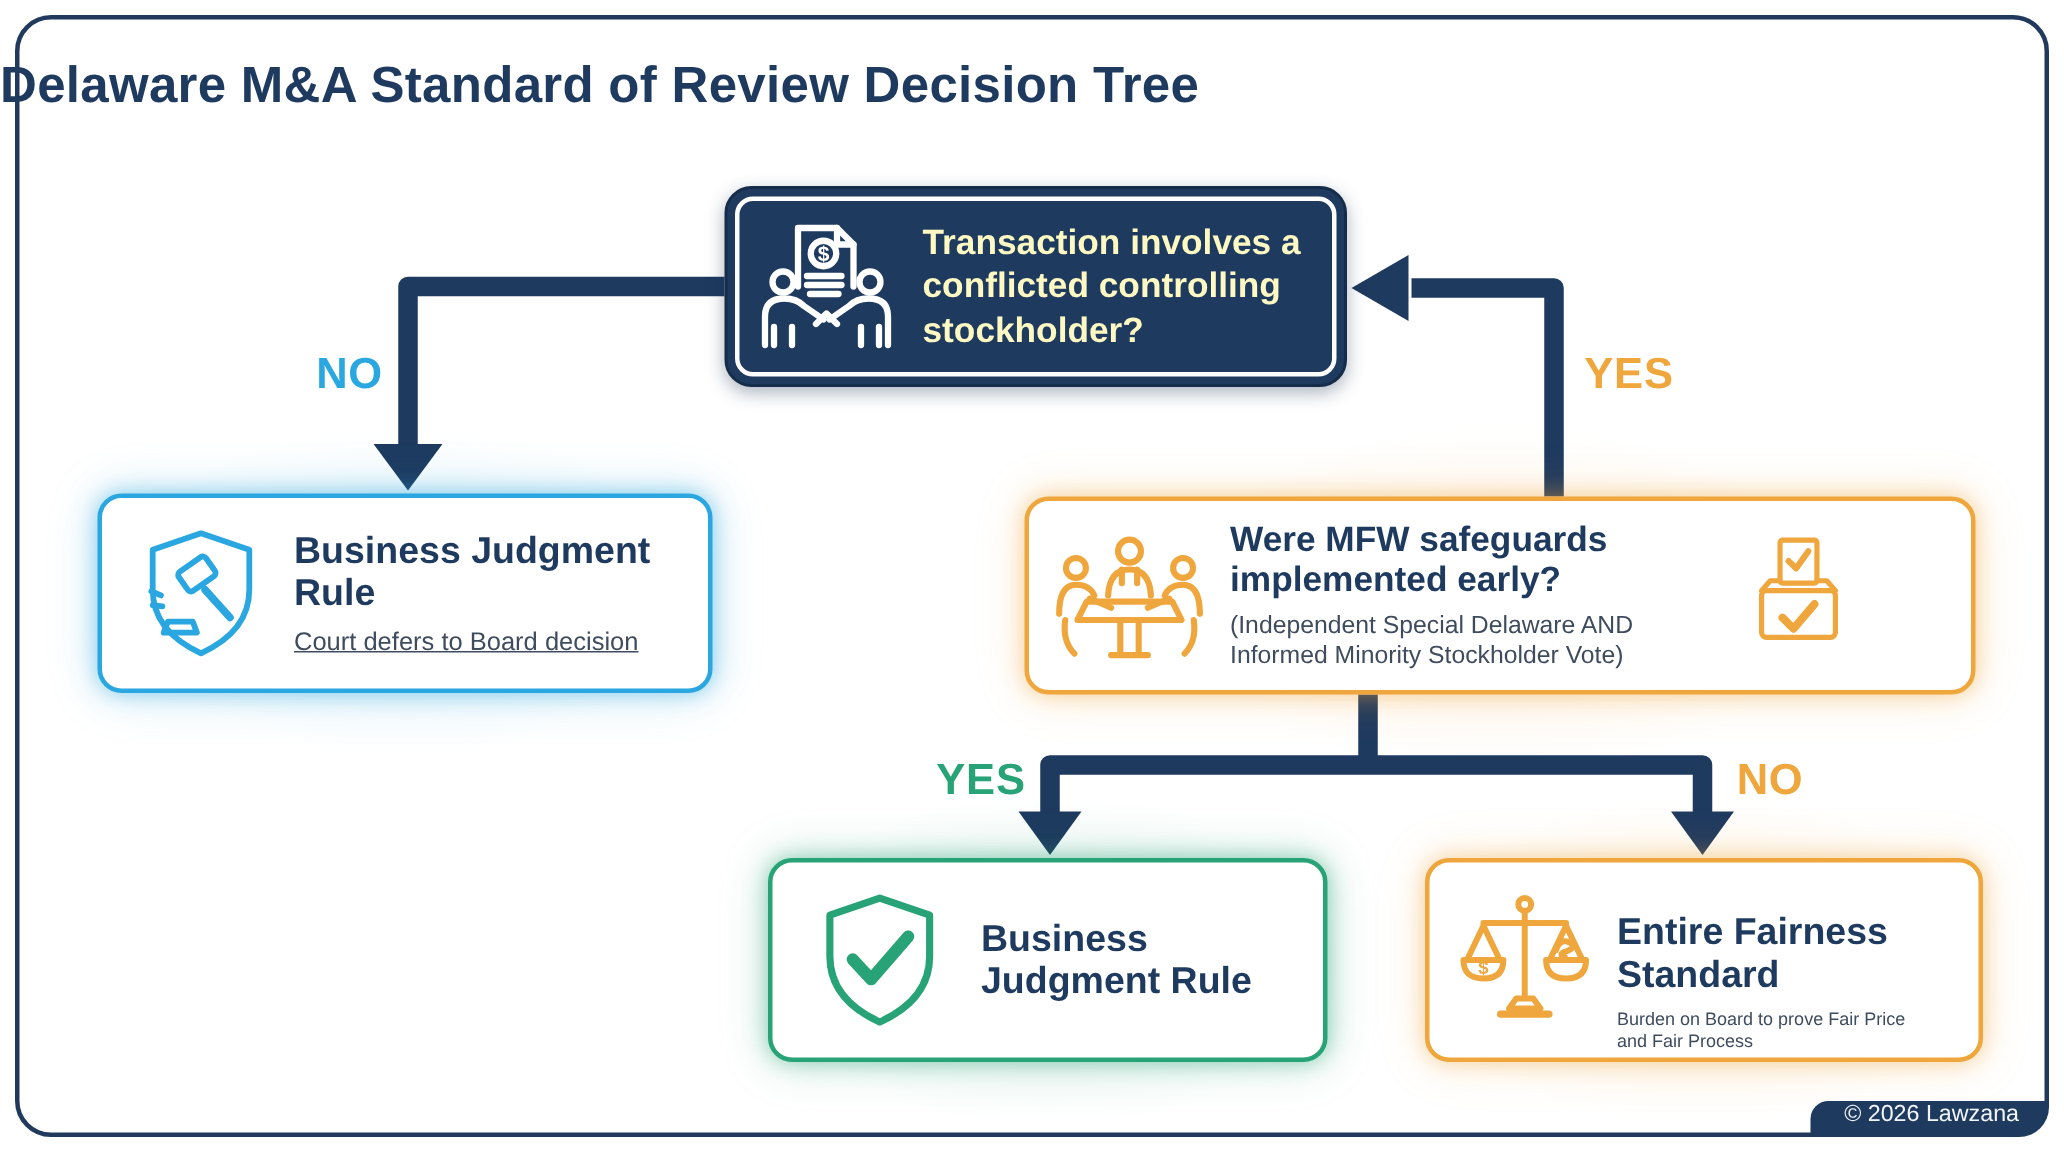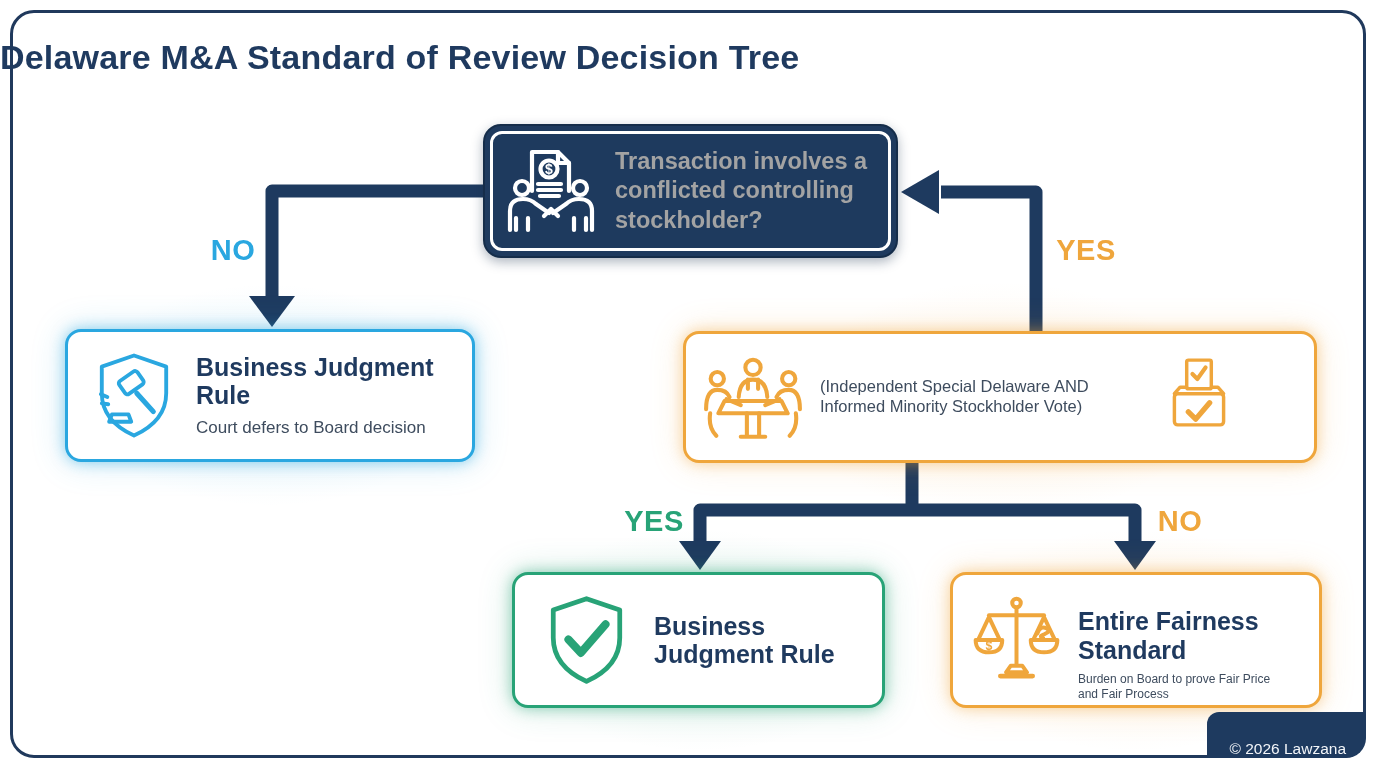--- a/index.html
+++ b/index.html
@@ -25,21 +25,21 @@
   
   .box{position:absolute;box-sizing:border-box;display:flex;align-items:center;background:#fff;}
   .node-root{
     left:483px;top:124px;width:415px;height:134px;
     background:#1e3a5e;border:2px solid #152d4a;border-radius:18px;
     box-shadow:0 4px 12px rgba(20,44,73,.35);
     padding:0 14px 0 16px;gap:14px;z-index:2;
   }
   .inner-ring{position:absolute;inset:5px;border:3px solid #ffffff;border-radius:12px;pointer-events:none;}
   .node-root .q{
-    color:#a3a3a3;font-size:23.5px;font-weight:700;line-height:1.24;width:272px;
+    color:#fef9c3;font-size:23.5px;font-weight:700;line-height:1.24;width:272px;
   }
   .node-bjr-no{
     left:65px;top:329px;width:410px;height:133px;
     border:3.5px solid #2aa7e0;border-radius:16px;
     box-shadow:0 0 14px rgba(42,167,224,.50),0 0 34px rgba(42,167,224,.22);
     padding:0 14px 0 20px;gap:16px;z-index:2;
   }
   .node-mfw{
     left:683px;top:331px;width:634px;height:132px;
     border:3.5px solid #efa63c;border-radius:16px;
@@ -55,40 +55,40 @@
   .node-ef{
     left:950px;top:572px;width:372px;height:136px;
     border:3.5px solid #efa63c;border-radius:16px;
     box-shadow:0 0 14px rgba(239,166,60,.45),0 0 34px rgba(239,166,60,.20);
     padding:0 10px 0 16px;gap:14px;z-index:2;
   }
   .box-text{display:flex;flex-direction:column;gap:8px;}
   .node-title{color:#1f3a5f;font-weight:800;font-size:25px;line-height:1.14;}
   .node-sub{color:#3e4c5e;font-size:17px;line-height:1.22;}
   .node-bjr-no .node-title{width:255px;}
-  .node-bjr-no .node-sub{width:262px;}
+  .node-bjr-no .node-sub{width:262px;text-decoration:underline;}
   .node-mfw .node-title{font-size:23.5px;width:322px;}
   .node-mfw .node-sub{font-size:16.5px;width:322px;line-height:1.2;}
   .node-bjr-yes .node-title{width:200px;}
   .node-ef .node-title{width:235px;margin-top:29px;}
   .node-ef .node-sub{font-size:12px;max-width:212px;}
   
   .connectors{position:absolute;inset:0;z-index:1;}
   .edge-label{
     position:absolute;transform:translate(-50%,-50%);
     font-size:29px;font-weight:800;letter-spacing:.5px;z-index:3;
   }
   .lbl-blue{color:#2aa7e0;}
   .lbl-orange{color:#efa63c;}
   .lbl-green{color:#28a377;}
   
   .footer-tab{
-    position:absolute;right:10px;bottom:10px;height:46px;padding:0 20px 0 22px;
+    position:absolute;right:10px;bottom:10px;height:24px;padding:0 20px 0 22px;
     background:#1e3a5f;border-radius:12px 0 20px 0;
-    display:flex;align-items:flex-end;z-index:3;
+    display:flex;align-items:flex-start;z-index:3;
   }
   .footer-tab span{color:#f2f5f9;font-size:15.5px;}
   .icon{flex:none;display:block;}
 </style>
 </head>
 <body>
 
 <div class="canvas">
 
   <div class="outer-frame"></div>
@@ -156,20 +156,21 @@
       <path d="M4 62 Q4 43 15 43 Q24 43 27 50"></path>
       <path d="M24 52 L38 58"></path>
       <circle cx="85" cy="32" r="6.5"></circle>
       <path d="M96 62 Q96 43 85 43 Q76 43 73 50"></path>
       <path d="M76 52 L62 58"></path>
       <path d="M22 54 H78 L84 66 H16 Z"></path>
       <path d="M44 66 V88 M56 66 V88 M38 89 H62"></path>
       <path d="M8 66 Q6 80 14 88 M92 66 Q94 80 86 88"></path>
     </svg>
     <div class="box-text">
+      <div class="node-title">Were MFW safeguards implemented early?</div>
       <div class="node-sub">(Independent Special Delaware AND Informed Minority Stockholder Vote)</div>
     </div>
     <svg class="icon" width="82" height="96" viewBox="0 0 100 100" fill="none" stroke="#efa63c" stroke-width="4.2" stroke-linecap="round" stroke-linejoin="round">
       <rect x="35" y="5" width="30" height="35" rx="2"></rect>
       <path d="M42 22 L48 28 L58 14" stroke-width="5"></path>
       <path d="M20 46 L27 38 H35 M65 38 H73 L80 46"></path>
       <rect x="20" y="46" width="60" height="38" rx="4"></rect>
       <path d="M37 68 L46 77 L63 57" stroke-width="6.5"></path>
     </svg>
   </div>

